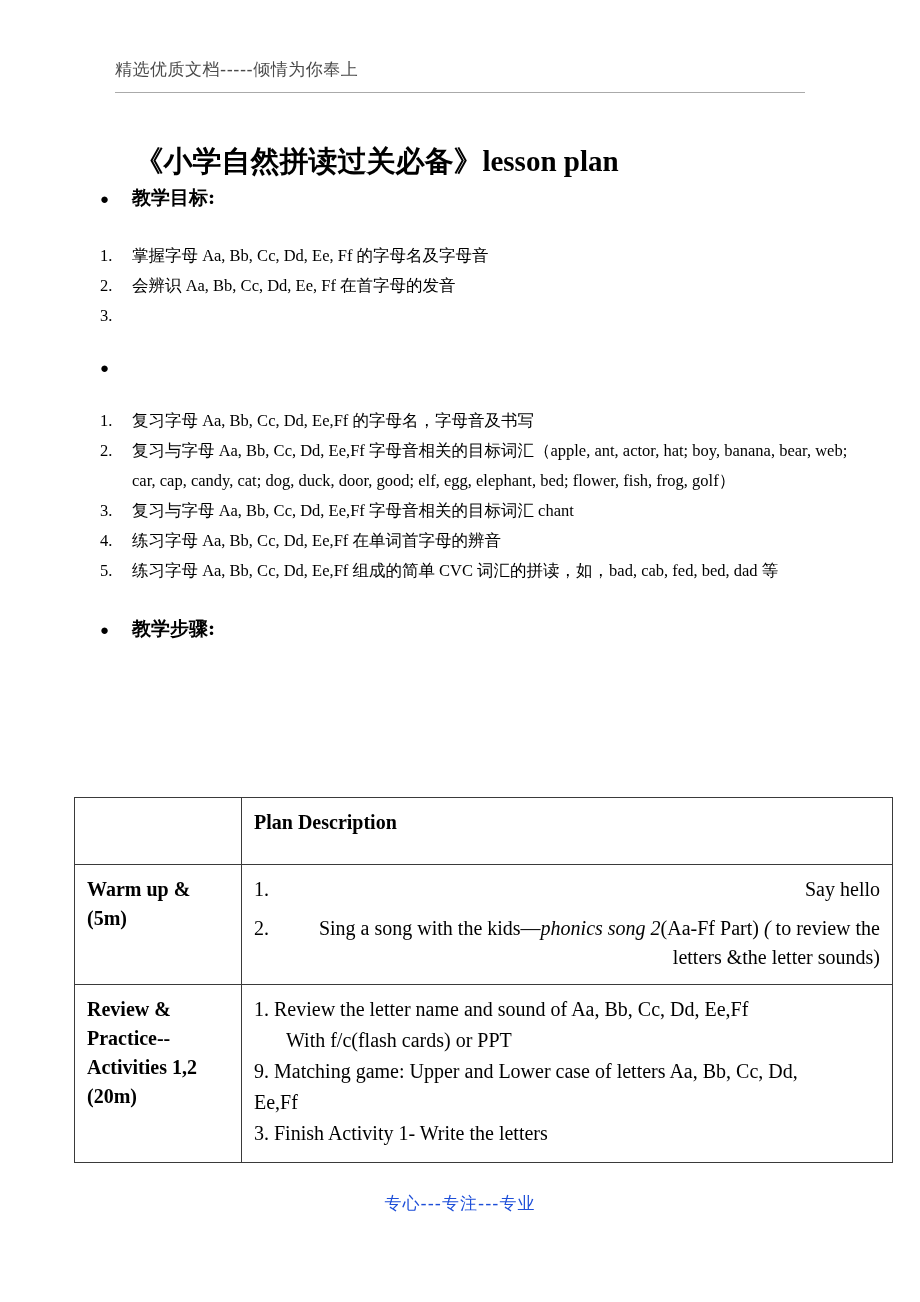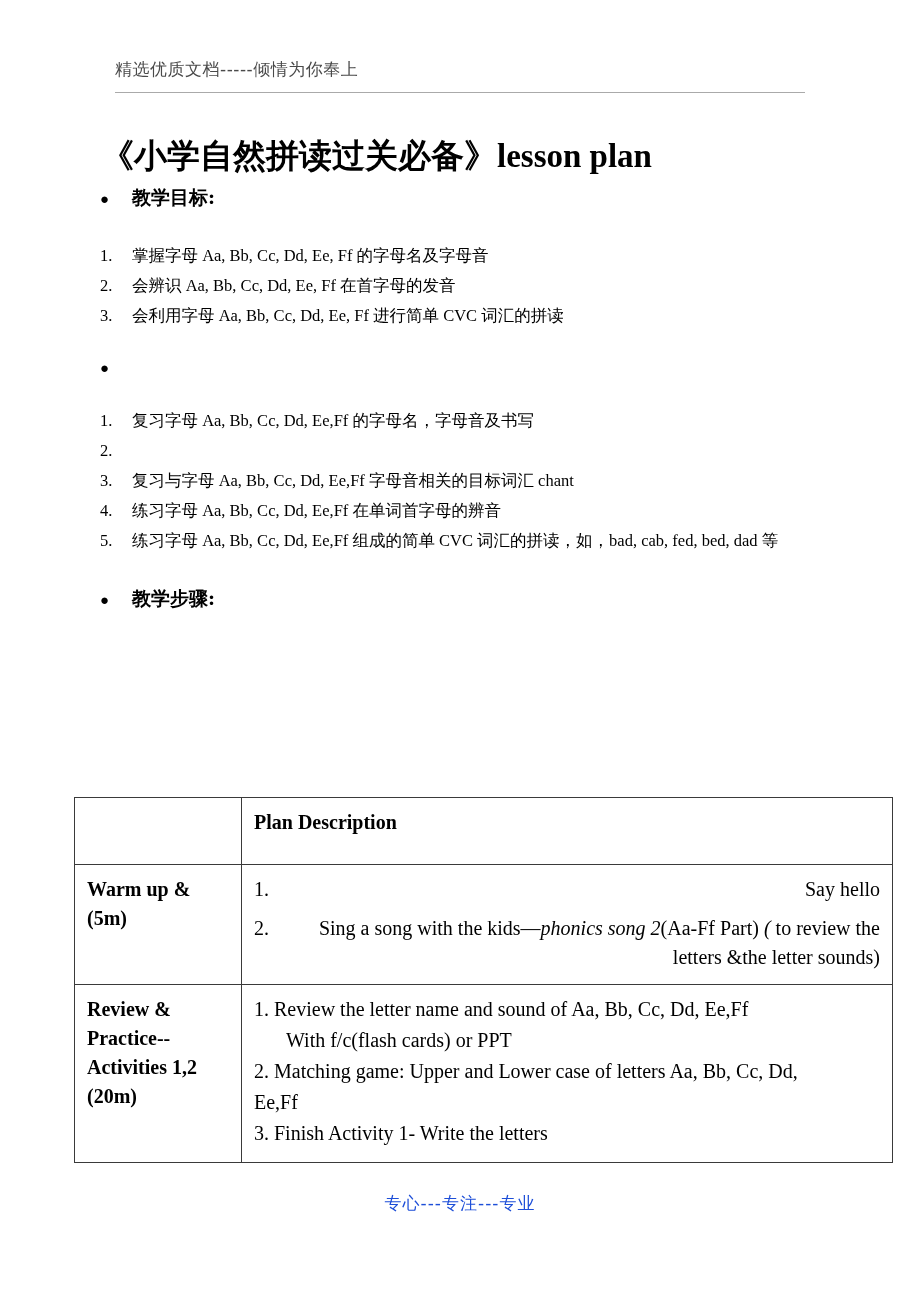--- a/index.html
+++ b/index.html
@@ -39,25 +39,25 @@
     top: 92px;
     left: 115px;
     width: 690px;
     height: 1px;
     background: #aaaaaa;
   }
 
   
   .doc-title {
     position: absolute;
-    top: 112px;
+    top: 120px;
     left: 0;
     width: 753px;
     text-align: center;
-    font-size: 33px;
+    font-size: 29px;
     font-weight: bold;
     line-height: 44px;
     white-space: nowrap;
   }
   .doc-title .cn {
     font-family: "DejaVu Serif", "Liberation Serif", serif;
   }
   .doc-title .en {
     font-family: "Liberation Serif", "DejaVu Serif", serif;
   }
@@ -207,37 +207,37 @@
       <li>
         <span class="num">1.</span>
         <span class="txt">掌握字母 Aa, Bb, Cc, Dd, Ee, Ff 的字母名及字母音</span>
       </li>
       <li>
         <span class="num">2.</span>
         <span class="txt">会辨识 Aa, Bb, Cc, Dd, Ee, Ff 在首字母的发音</span>
       </li>
       <li>
         <span class="num">3.</span>
-        <span class="txt">会利用字母 Aa, Bb, Cc, Dd, Ee, Ff 进行简单 CVC 词汇的拼读</span>
       </li>
     </ol>
 
     <div class="gap-lg"></div>
 
     <div class="section-head">
       <span class="bullet">●</span>
     </div>
     <div class="gap-md"></div>
     <ol class="olist">
       <li>
         <span class="num">1.</span>
         <span class="txt">复习字母 Aa, Bb, Cc, Dd, Ee,Ff 的字母名，字母音及书写</span>
       </li>
       <li>
         <span class="num">2.</span>
+        <span class="txt">复习与字母 Aa, Bb, Cc, Dd, Ee,Ff 字母音相关的目标词汇（apple, ant, actor, hat; boy, banana, bear, web; car, cap, candy, cat; dog, duck, door, good; elf, egg, elephant, bed; flower, fish, frog, golf）</span>
       </li>
       <li>
         <span class="num">3.</span>
         <span class="txt">复习与字母 Aa, Bb, Cc, Dd, Ee,Ff 字母音相关的目标词汇 chant</span>
       </li>
       <li>
         <span class="num">4.</span>
         <span class="txt">练习字母 Aa, Bb, Cc, Dd, Ee,Ff 在单词首字母的辨音</span>
       </li>
       <li>
@@ -289,21 +289,21 @@
               <p>Review &amp;</p>
               <p>Practice--</p>
               <p>Activities 1,2</p>
               <p>(20m)</p>
             </div>
           </td>
           <td class="col-desc">
             <div class="plain-lines">
               <p>1. Review the letter name and sound of Aa, Bb, Cc, Dd, Ee,Ff</p>
               <p class="indent">With f/c(flash cards) or PPT</p>
-              <p>2.  Matching  game:  Upper  and  Lower  case  of  letters  Aa,  Bb,  Cc,  Dd,</p>
+              <p>9.  Matching  game:  Upper  and  Lower  case  of  letters  Aa,  Bb,  Cc,  Dd,</p>
               <p>Ee,Ff</p>
               <p>3. Finish Activity 1- Write the letters</p>
             </div>
           </td>
         </tr>
       </tbody>
     </table>
   </div>
 
   <div class="doc-footer">专心---专注---专业</div>

